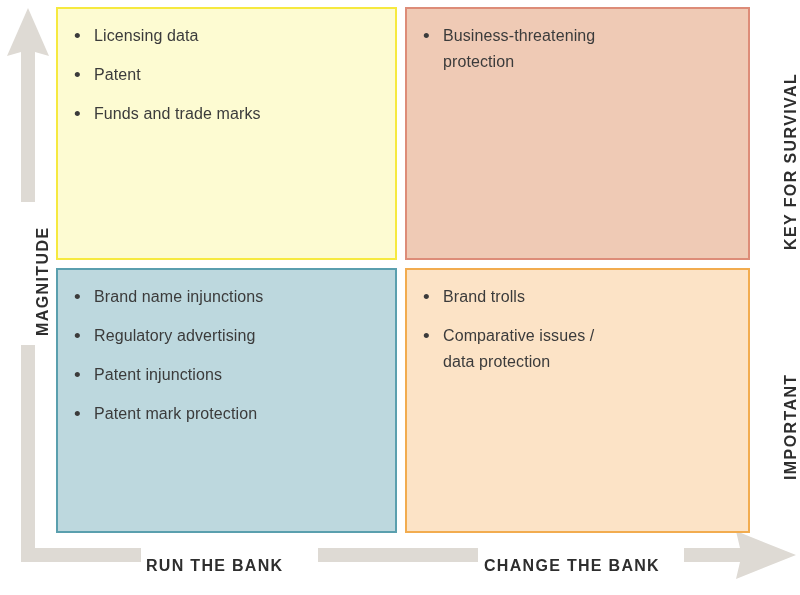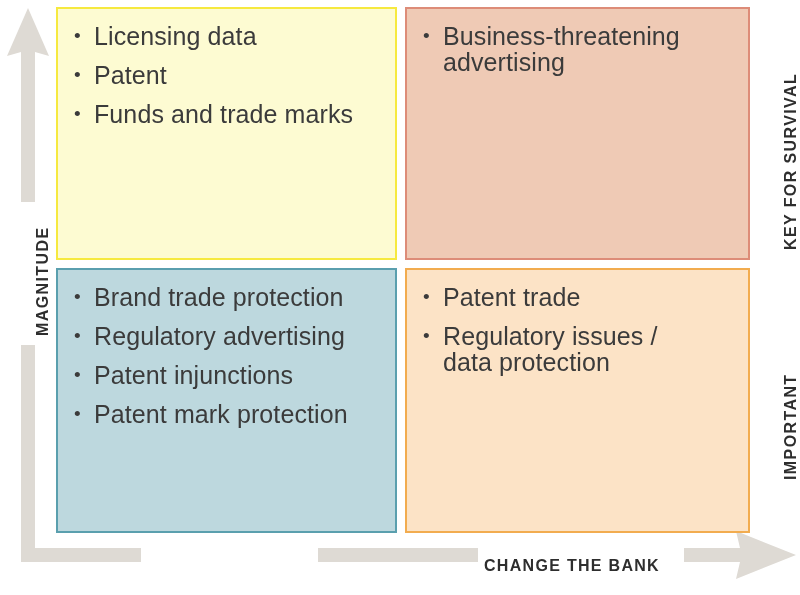--- a/index.html
+++ b/index.html
@@ -49,21 +49,21 @@
   .bullet-dot {
     flex: 0 0 auto;
     width: 20px;
     font-size: 19px;
     line-height: 26px;
     color: #3b3b3b;
     text-align: left;
   }
   .bullet-text {
     flex: 1 1 auto;
-    font-size: 25px;
+    font-size: 16px;
     line-height: 26px;
     color: #3b3b3b;
     letter-spacing: 0.1px;
     white-space: pre-line;
   }
 
   #quad-top-left {
     left: 56px; top: 7px; width: 341px; height: 253px;
     background: #fdfbd2;
     border-color: #f6e93f;
@@ -174,60 +174,61 @@
         <span class="bullet-text">Funds and trade marks</span>
       </div>
     </div>
   </div>
 
   <div class="quad" id="quad-top-right">
     <div class="quad-inner">
       <div class="bullet-row">
         <span class="bullet-dot">•</span>
         <span class="bullet-text">Business-threatening
-advertising</span>
+protection</span>
       </div>
     </div>
   </div>
 
   <div class="quad" id="quad-bottom-left">
     <div class="quad-inner">
       <div class="bullet-row">
         <span class="bullet-dot">•</span>
-        <span class="bullet-text">Brand trade protection</span>
+        <span class="bullet-text">Brand name injunctions</span>
       </div>
       <div class="bullet-row">
         <span class="bullet-dot">•</span>
         <span class="bullet-text">Regulatory advertising</span>
       </div>
       <div class="bullet-row">
         <span class="bullet-dot">•</span>
         <span class="bullet-text">Patent injunctions</span>
       </div>
       <div class="bullet-row">
         <span class="bullet-dot">•</span>
         <span class="bullet-text">Patent mark protection</span>
       </div>
     </div>
   </div>
 
   <div class="quad" id="quad-bottom-right">
     <div class="quad-inner">
       <div class="bullet-row">
         <span class="bullet-dot">•</span>
-        <span class="bullet-text">Patent trade</span>
-      </div>
-      <div class="bullet-row">
-        <span class="bullet-dot">•</span>
-        <span class="bullet-text">Regulatory issues /
+        <span class="bullet-text">Brand trolls</span>
+      </div>
+      <div class="bullet-row">
+        <span class="bullet-dot">•</span>
+        <span class="bullet-text">Comparative issues /
 data protection</span>
       </div>
     </div>
   </div>
 
   <div class="side-label" id="label-key-for-survival">KEY FOR SURVIVAL</div>
   <div class="side-label" id="label-important">IMPORTANT</div>
 
   <div id="label-magnitude">MAGNITUDE</div>
 
+  <div class="bottom-label" id="label-run-the-bank">RUN THE BANK</div>
   <div class="bottom-label" id="label-change-the-bank">CHANGE THE BANK</div>
 
 </div>
 
 </body></html>

